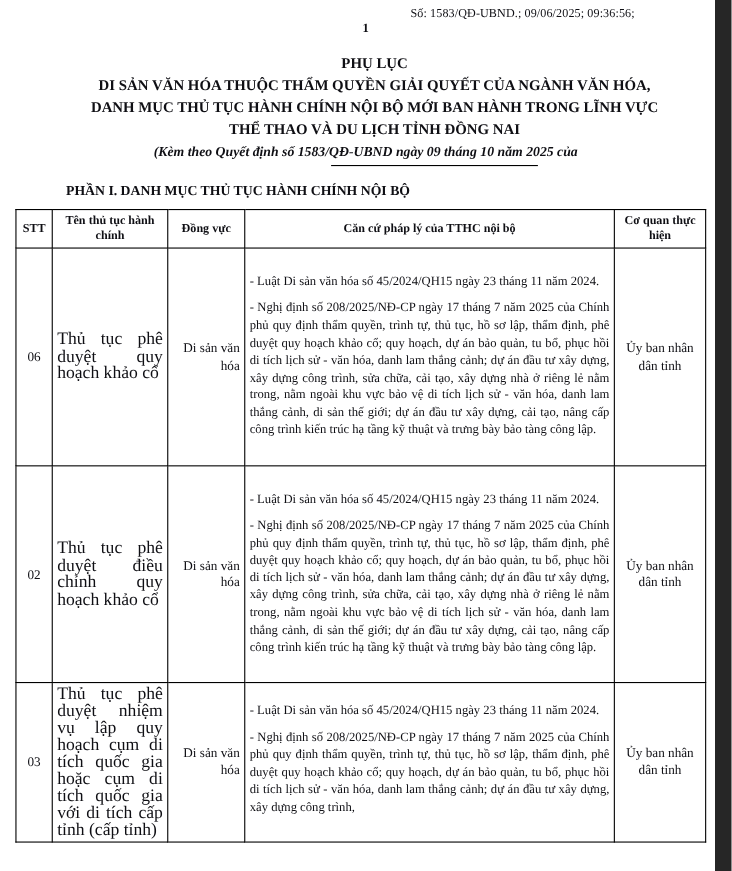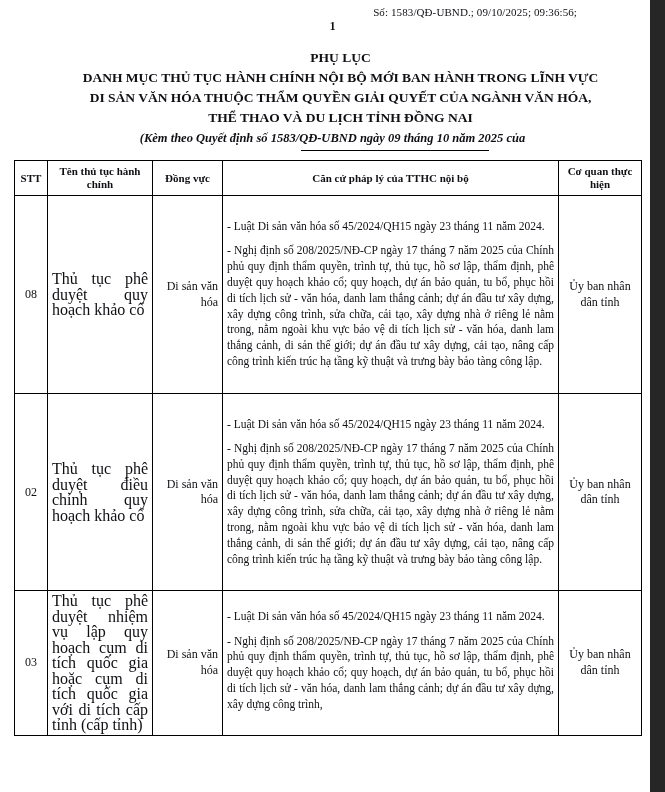--- a/index.html
+++ b/index.html
@@ -106,57 +106,58 @@
   tr.r2{ height:197px; }
   tr.r3{ height:115px; }
 </style>
 </head>
 <body>
 
 <div class="page">
 
   <div class="viewer-edge"></div>
 
-  <div class="doc-number">Số: 1583/QĐ-UBND.; 09/10/2025; 09:36:56;</div>
+  <div class="doc-number">Số: 1583/QĐ-UBND.; 09/06/2025; 09:36:56;</div>
 
   <div class="page-number">1</div>
 
   <div class="title-block">
     <div>PHỤ LỤC</div>
+    <div>DI SẢN VĂN HÓA THUỘC THẨM QUYỀN  GIẢI QUYẾT CỦA NGÀNH VĂN HÓA,</div>
     <div>DANH MỤC THỦ TỤC HÀNH CHÍNH NỘI BỘ MỚI BAN HÀNH TRONG LĨNH VỰC</div>
-    <div>DI SẢN VĂN HÓA THUỘC THẨM QUYỀN  GIẢI QUYẾT CỦA NGÀNH VĂN HÓA,</div>
     <div>THỂ THAO VÀ DU LỊCH  TỈNH ĐỒNG NAI</div>
   </div>
 
   <div class="subtitle-block">
     <div>(Kèm theo Quyết định số 1583/QĐ-UBND ngày 09 tháng 10 năm 2025 của</div>
   </div>
   <div class="subtitle-rule"></div>
 
+  <div class="part-heading">PHẦN I. DANH MỤC THỦ TỤC HÀNH CHÍNH NỘI BỘ</div>
 
   <table class="tt">
     <colgroup>
       <col style="width:33px">
         <col style="width:105px">
         <col style="width:70px">
         <col style="width:336px">
         <col style="width:83px">
     </colgroup>
     <thead>
       <tr>
         <th class="hdr">STT</th>
         <th class="hdr">Tên thủ tục hành chính</th>
         <th class="hdr">Đồng vực</th>
         <th class="hdr">Căn cứ pháp lý của TTHC nội bộ</th>
         <th class="hdr">Cơ quan thực hiện</th>
       </tr>
     </thead>
     <tbody>
       <tr class="r1">
-        <td class="stt">08</td>
+        <td class="stt">06</td>
         <td class="name">Thủ tục phê duyệt quy hoạch khảo cổ</td>
         <td class="field">Di sản văn hóa</td>
         <td class="legal">
           <div class="legal-wrap">
             <p>- Luật Di sản văn hóa số 45/2024/QH15 ngày 23 tháng 11 năm 2024.</p>
             <p>- Nghị định số 208/2025/NĐ-CP ngày 17 tháng 7 năm 2025 của Chính phủ quy định thẩm quyền, trình tự, thủ tục, hồ sơ lập, thẩm định, phê duyệt quy hoạch khảo cổ; quy hoạch, dự án bảo quản, tu bổ, phục hồi di tích lịch sử - văn hóa, danh lam thắng cảnh; dự án đầu tư xây dựng, xây dựng công trình, sửa chữa, cải tạo, xây dựng nhà ở riêng lẻ nằm trong, nằm ngoài khu vực bảo vệ di tích lịch sử - văn hóa, danh lam thắng cảnh, di sản thế giới; dự án đầu tư xây dựng, cải tạo, nâng cấp công trình kiến trúc hạ tầng kỹ thuật và trưng bày bảo tàng công lập.</p>
           </div>
         </td>
         <td class="agency">Ủy ban nhân dân tỉnh</td>
       </tr>

